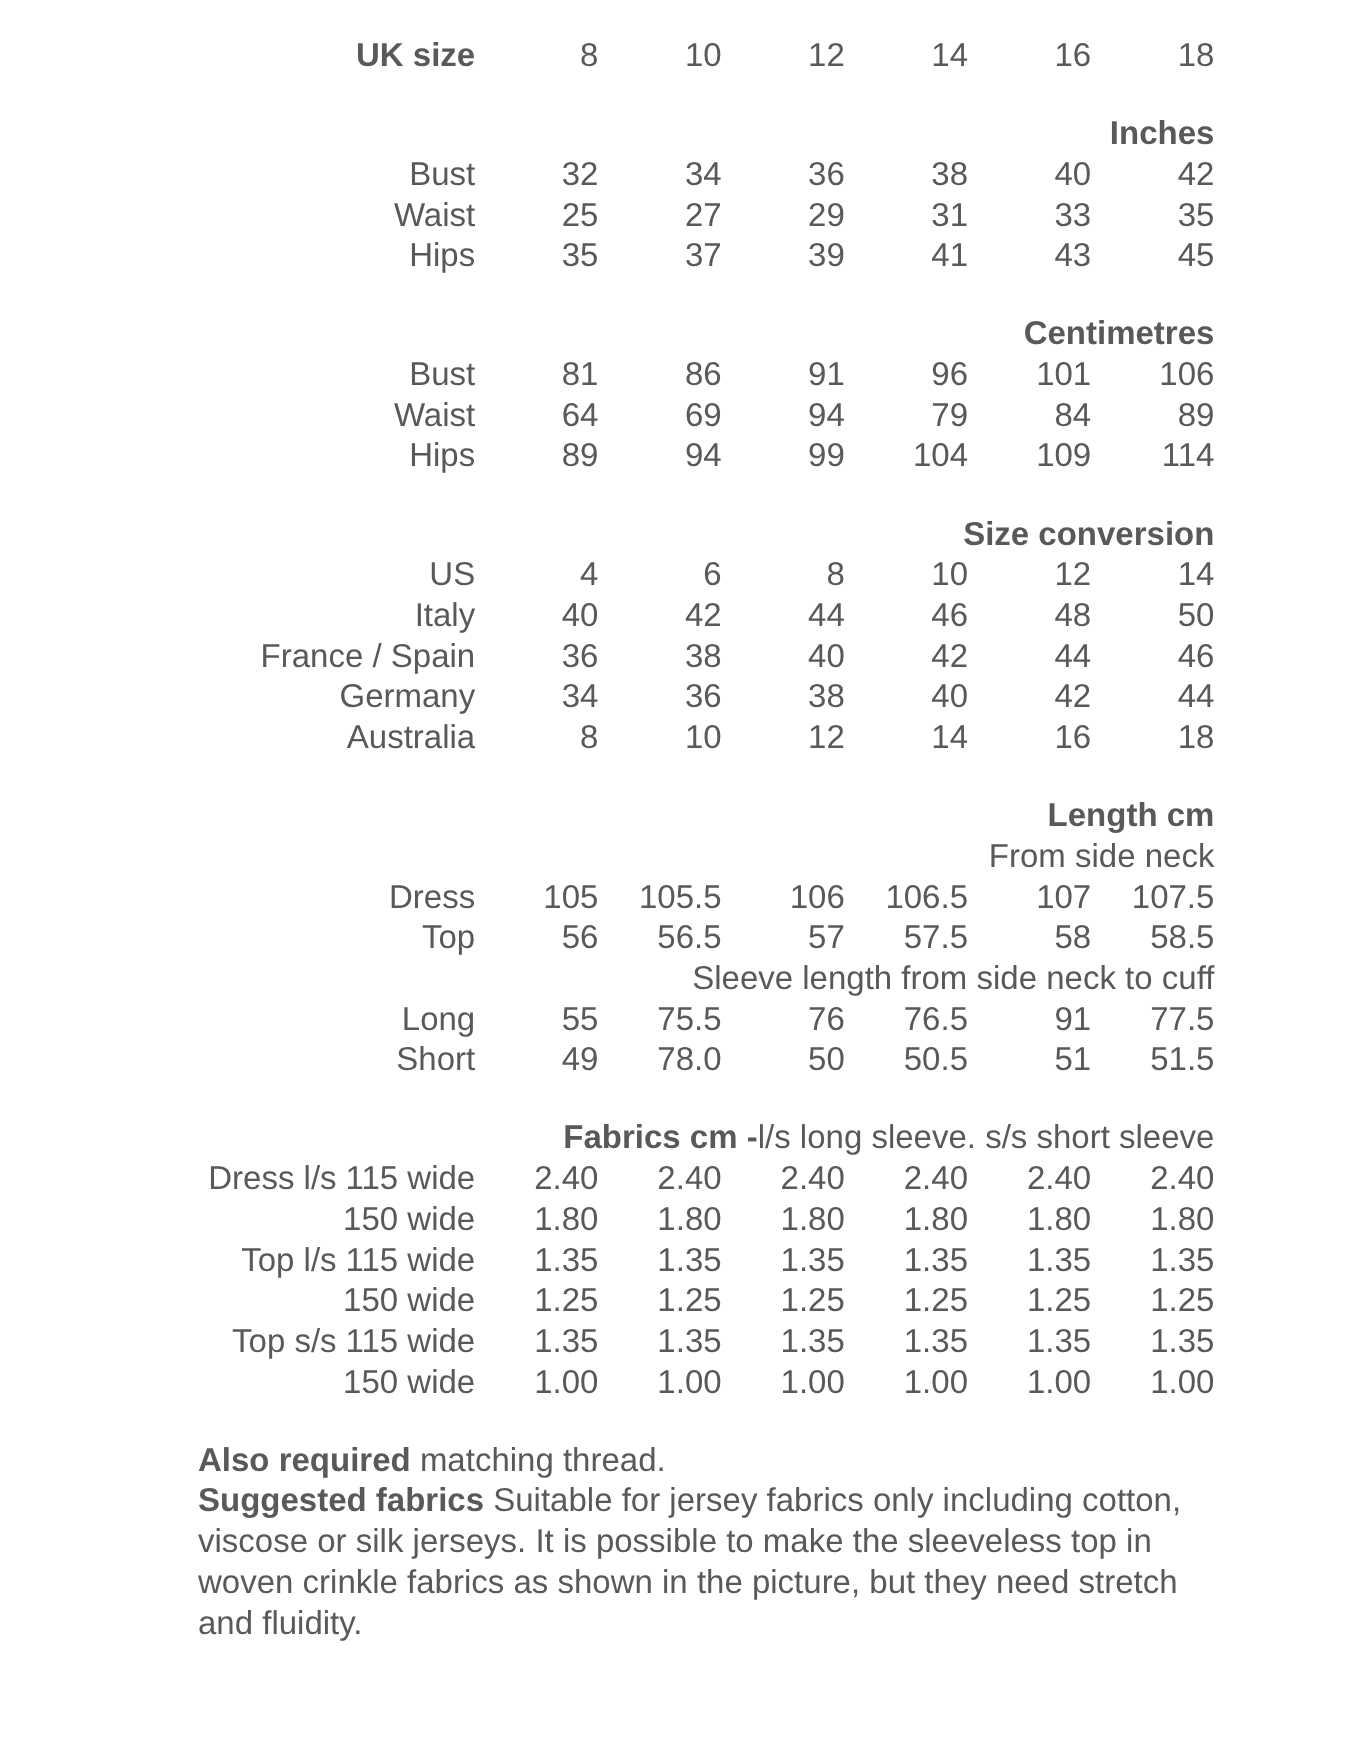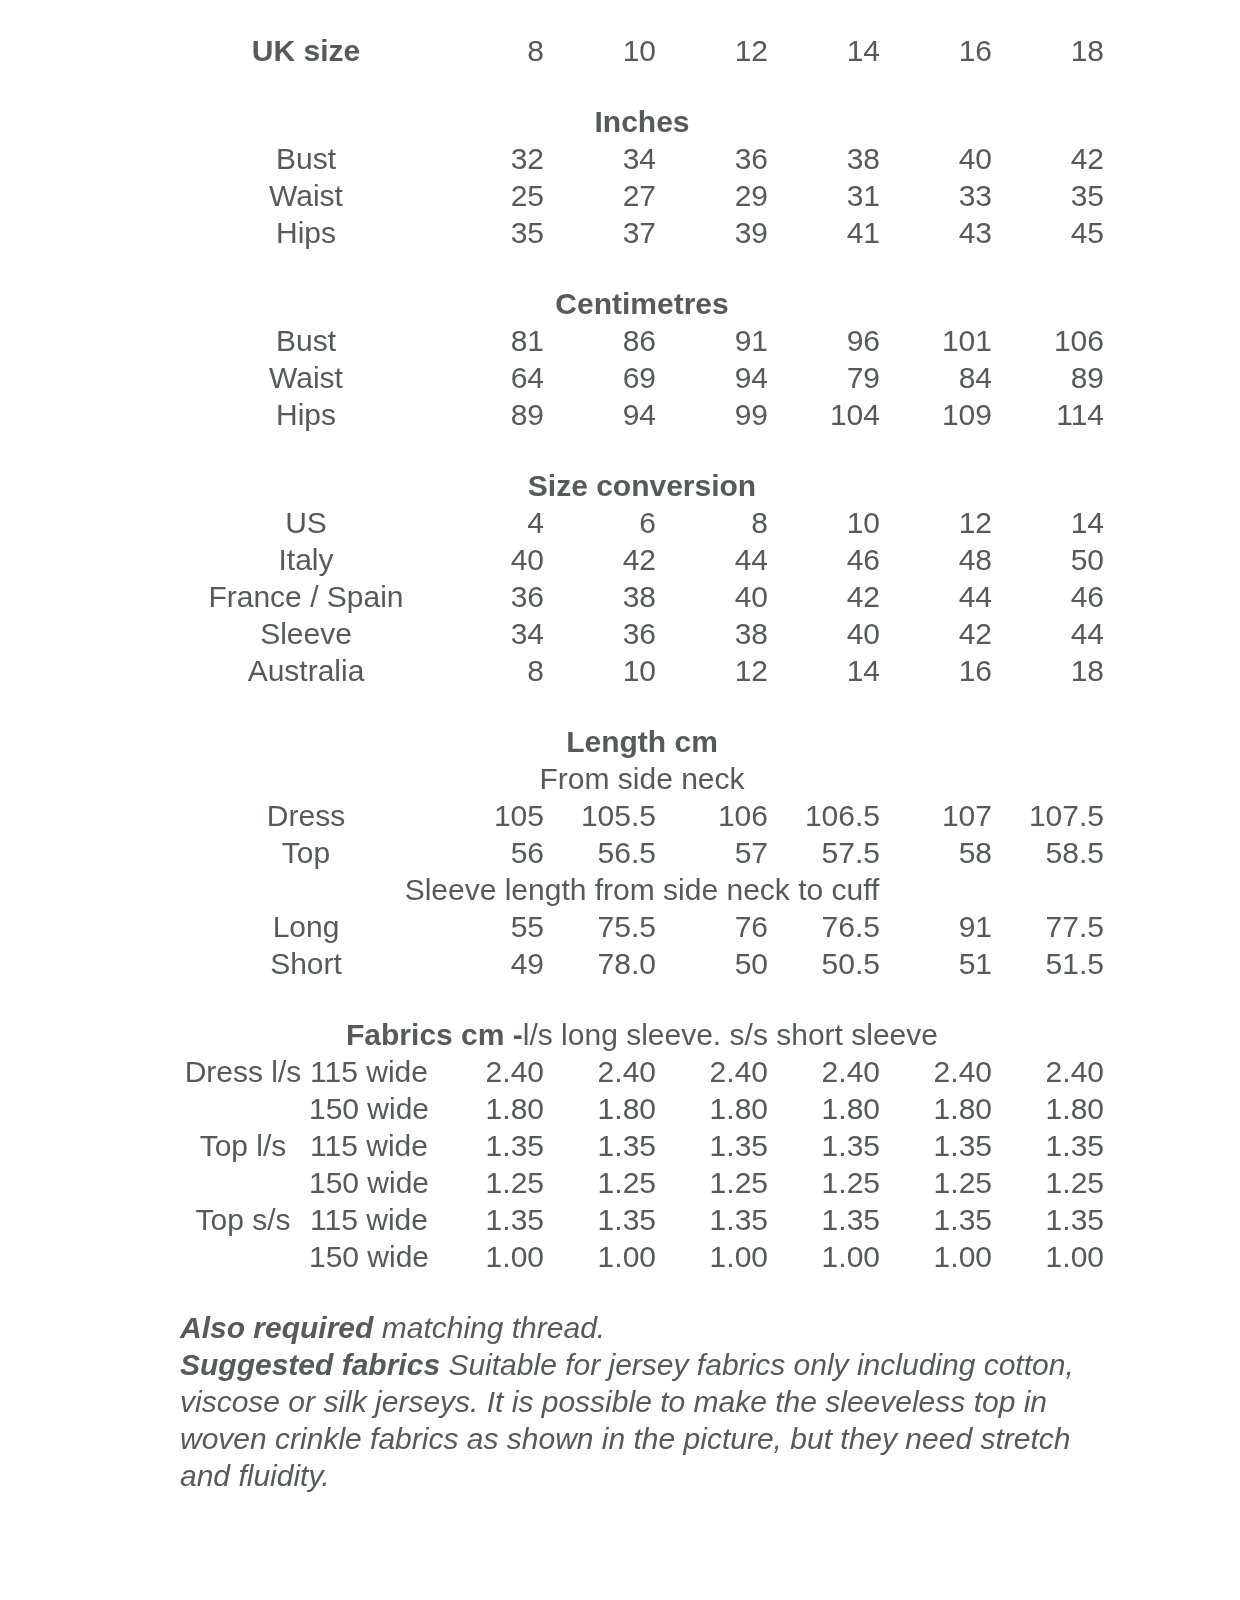--- a/index.html
+++ b/index.html
@@ -30,31 +30,30 @@
   }
   table.size-table td {
     padding: 0;
     vertical-align: baseline;
     white-space: nowrap;
     overflow: visible;
   }
   col.c-label { width: 126px; }
   col.c-num   { width: 112px; }
   td.num  { text-align: right; }
-  td.lbl  { text-align: center; }
+  td.lbl  { text-align: right; }
   .b      { font-weight: 700; }
   tr.gap td { height: 34px; }
   .title-note { }
   .notes {
     width: 905px;
     margin: 34px 0 0 0;
     font-size: 30px;
     line-height: 37px;
     font-weight: 400;
-    font-style: italic;
   }
   .notes p { margin: 0; }
 </style>
 </head>
 <body>
 
 <div class="page">
 
   <table class="size-table">
     <colgroup>
@@ -177,21 +176,21 @@
       <tr>
         <td class="lbl" colspan="2">France / Spain</td>
         <td class="num">36</td>
         <td class="num">38</td>
         <td class="num">40</td>
         <td class="num">42</td>
         <td class="num">44</td>
         <td class="num">46</td>
       </tr>
       <tr>
-        <td class="lbl" colspan="2">Sleeve</td>
+        <td class="lbl" colspan="2">Germany</td>
         <td class="num">34</td>
         <td class="num">36</td>
         <td class="num">38</td>
         <td class="num">40</td>
         <td class="num">42</td>
         <td class="num">44</td>
       </tr>
       <tr>
         <td class="lbl" colspan="2">Australia</td>
         <td class="num">8</td>

